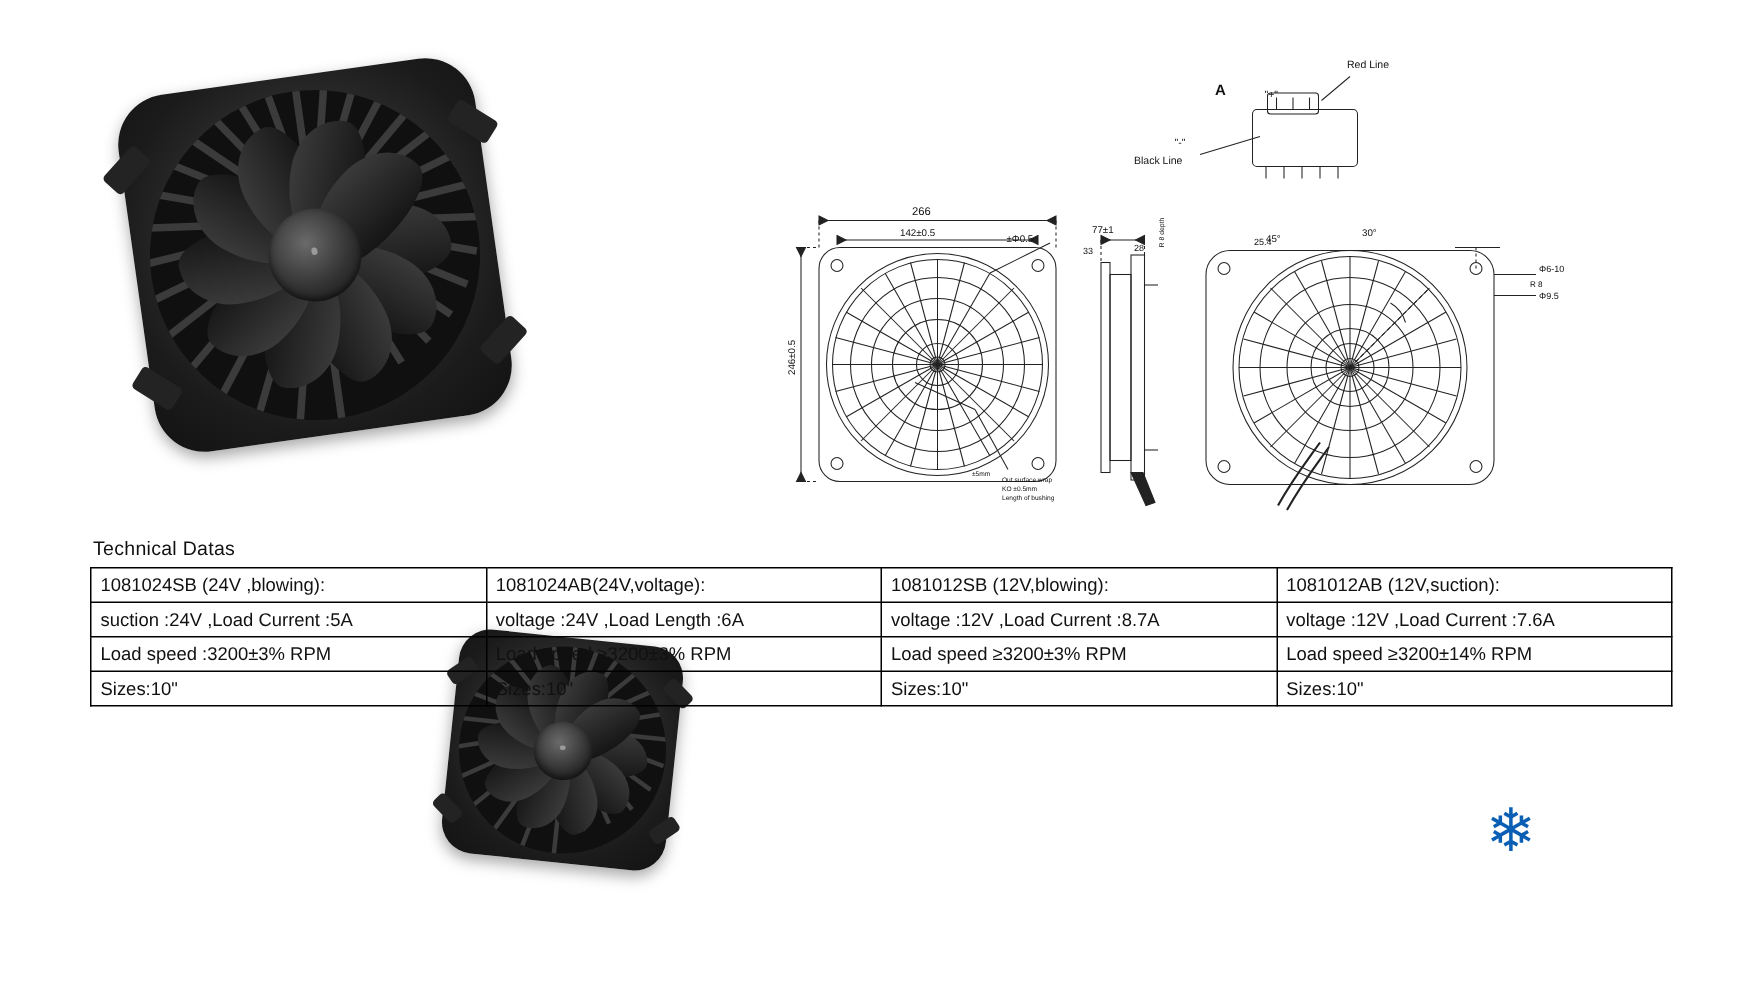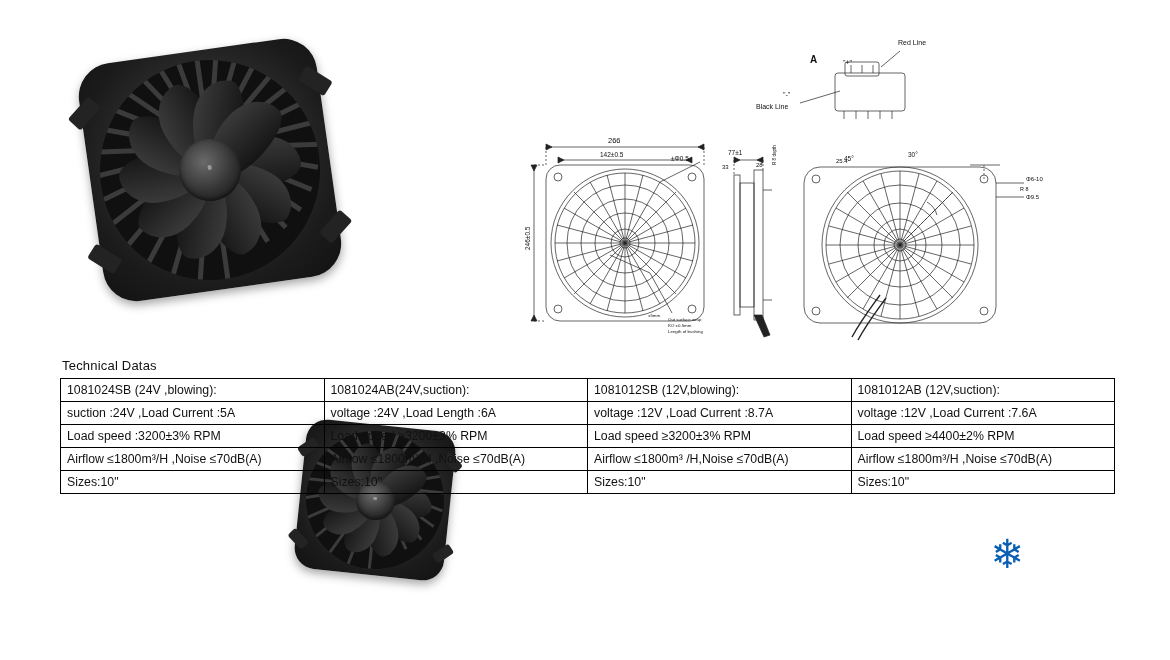--- a/index.html
+++ b/index.html
@@ -444,41 +444,35 @@
       </g>
     </svg>
   </div>
 
   <div class="tech-title">Technical Datas</div>
 
   <table class="tech">
     <tbody>
       <tr>
         <td class="head">1081024SB (24V ,blowing):</td>
-        <td class="head">1081024AB(24V,suction):</td>
+        <td class="head">1081024AB(24V,voltage):</td>
         <td class="head">1081012SB (12V,blowing):</td>
         <td class="head">1081012AB (12V,suction):</td>
       </tr>
       <tr>
         <td>suction :24V ,Load Current :5A</td>
         <td>voltage :24V ,Load Length :6A</td>
         <td>voltage :12V ,Load Current :8.7A</td>
         <td>voltage :12V ,Load Current :7.6A</td>
       </tr>
       <tr>
         <td>Load speed :3200±3% RPM</td>
         <td>Load speed ≥3200±3% RPM</td>
         <td>Load speed ≥3200±3% RPM</td>
-        <td>Load speed ≥4400±2% RPM</td>
-      </tr>
-      <tr>
-        <td>Airflow ≤1800m³/H ,Noise ≤70dB(A)</td>
-        <td>Airflow ≤1800m³/H ,Noise ≤70dB(A)</td>
-        <td>Airflow ≤1800m³ /H,Noise ≤70dB(A)</td>
-        <td>Airflow ≤1800m³/H ,Noise ≤70dB(A)</td>
+        <td>Load speed ≥3200±14% RPM</td>
       </tr>
       <tr>
         <td>Sizes:10"</td>
         <td>Sizes:10"</td>
         <td>Sizes:10"</td>
         <td>Sizes:10"</td>
       </tr>
     </tbody>
   </table>
 

